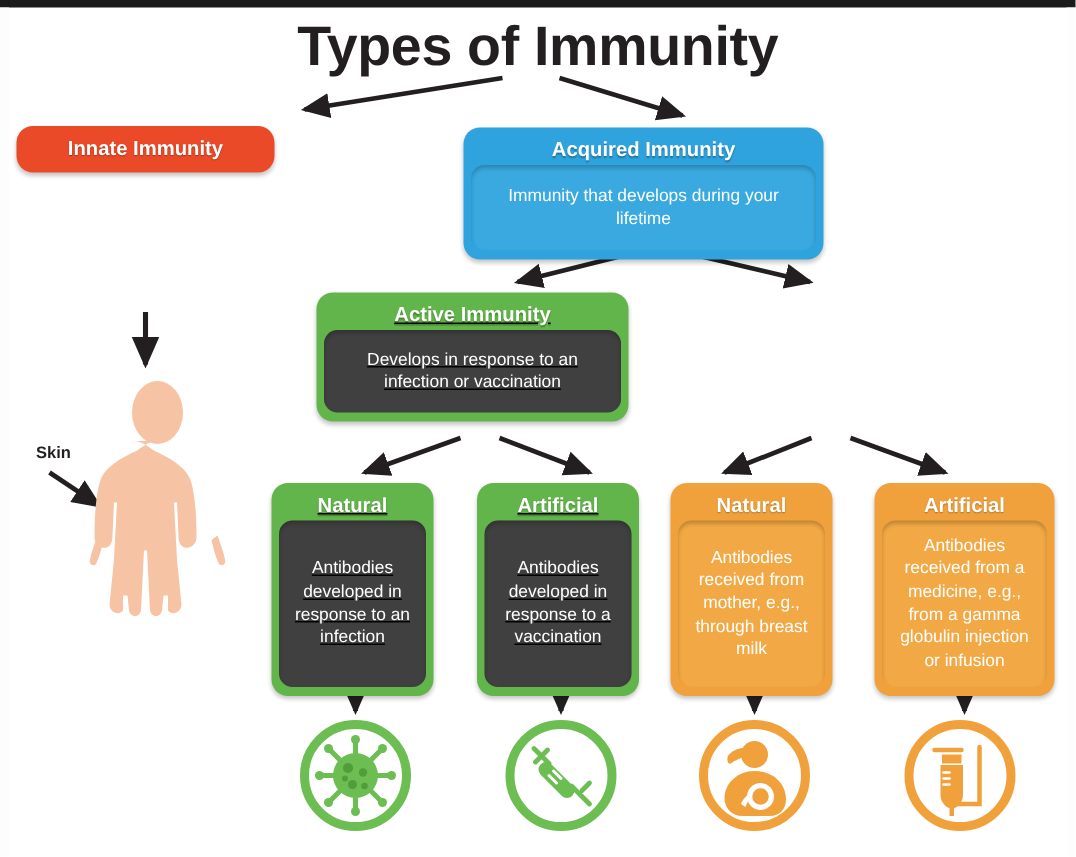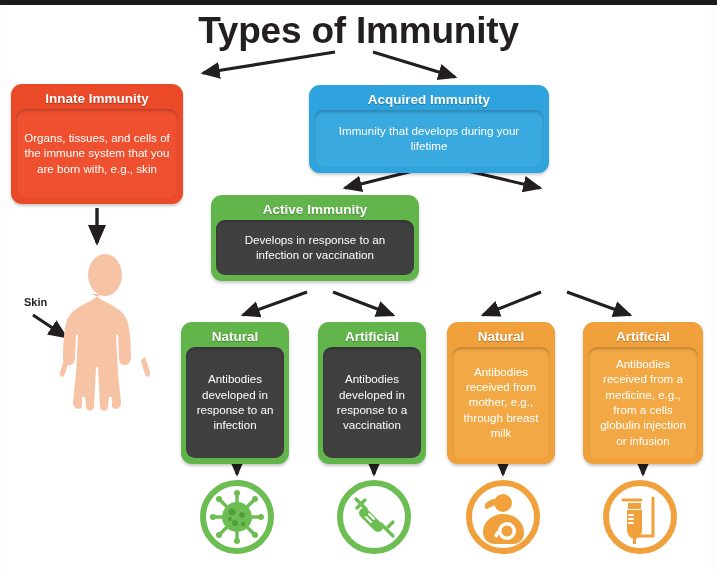--- a/index.html
+++ b/index.html
@@ -21,21 +21,21 @@
              font-weight:bold;font-size:13.5px;text-shadow:0 1px 1px rgba(0,0,0,.3);}
   .card .body{border-radius:9px;padding:7px 7px 8px 7px;color:#ffffff;
               text-align:center;font-size:11.6px;line-height:1.32;
               box-shadow:inset 0 2px 3px rgba(0,0,0,.22);}
 
   
   .red   {background:#ea4a28;}
   .red   .body{background:#ef5130;}
   .blue  {background:#2fa3dd;}
   .blue  .body{background:#39a9e0;}
-  .green {background:#62b54a;}
+  .green {background:#62b54a;text-decoration:underline;}
   .green .body{background:#404040;}
   .orange{background:#f0a13c;}
   .orange .body{background:#f2a945;}
 
   
   #card-innate   {left:11px;  top:84px;  width:172px;}
   #card-innate   .body{min-height:74px;display:flex;align-items:center;justify-content:center;}
   #card-acquired {left:309px; top:85px;  width:240px;}
   #card-acquired .body{min-height:42px;display:flex;align-items:center;justify-content:center;}
   #card-active   {left:211px; top:195px; width:208px;}
@@ -104,21 +104,20 @@
       <path d="M374,448 L374,474" stroke-width="3.4"></path>
       <path d="M503,448 L503,474" stroke-width="3.4"></path>
       <path d="M643,448 L643,474" stroke-width="3.4"></path>
 
       <path d="M33,315 L66,337" stroke-width="3.2"></path>
     </g>
   </svg>
 
   <div class="card red" id="card-innate">
     <div class="hdr">Innate Immunity</div>
-    <div class="body">Organs, tissues, and cells of the immune system that you are born with, e.g., skin</div>
   </div>
 
   <div class="card blue" id="card-acquired">
     <div class="hdr">Acquired Immunity</div>
     <div class="body">Immunity that develops during your lifetime</div>
   </div>
 
   <div class="card green" id="card-active">
     <div class="hdr">Active Immunity</div>
     <div class="body">Develops in response to an infection or vaccination</div>
@@ -135,21 +134,21 @@
     <div class="body">Antibodies developed in response to a vaccination</div>
   </div>
 
   <div class="card orange leaf" id="card-nat-p">
     <div class="hdr">Natural</div>
     <div class="body">Antibodies received from mother, e.g., through breast milk</div>
   </div>
 
   <div class="card orange leaf" id="card-art-p">
     <div class="hdr">Artificial</div>
-    <div class="body">Antibodies received from a medicine, e.g., from a cells globulin injection or infusion</div>
+    <div class="body">Antibodies received from a medicine, e.g., from a gamma globulin injection or infusion</div>
   </div>
 
   <div id="skin-label">Skin</div>
 
   <svg id="human" viewBox="0 0 120 175">
     <g fill="#f6c3a4">
       <ellipse cx="60" cy="22" rx="17" ry="21"></ellipse>
       <path d="M60 41 c-5 0 -9 3 -13 6 c-10 5 -21 10 -25 20 c-3 9 -4 24 -4 38 c0 5 4 8 8 7 c3 -1 4 -4 4 -8 l1 -22 l2 0 l-2 38 c-1 10 -2 20 -3 30 c0 5 6 8 9 4 l0 -10 l3 0 l1 10 c1 5 7 5 8 0 l2 -40 l2 0 l2 40 c1 5 7 5 8 0 l1 -10 l3 0 l0 10 c3 4 9 1 9 -4 c-1 -10 -2 -20 -3 -30 l-2 -38 l2 0 l1 22 c0 4 1 7 4 8 c4 1 8 -2 8 -7 c0 -14 -1 -29 -4 -38 c-4 -10 -15 -15 -25 -20 c-4 -3 -8 -6 -13 -6 z"></path>
       <path d="M20 104 c-2 6 -4 11 -5 16 c-1 3 2 5 4 3 c2 -4 4 -11 5 -16 z"></path>
       <path d="M100 104 c2 6 4 11 5 16 c1 3 -2 5 -4 3 c-2 -4 -4 -11 -5 -16 z"></path>

